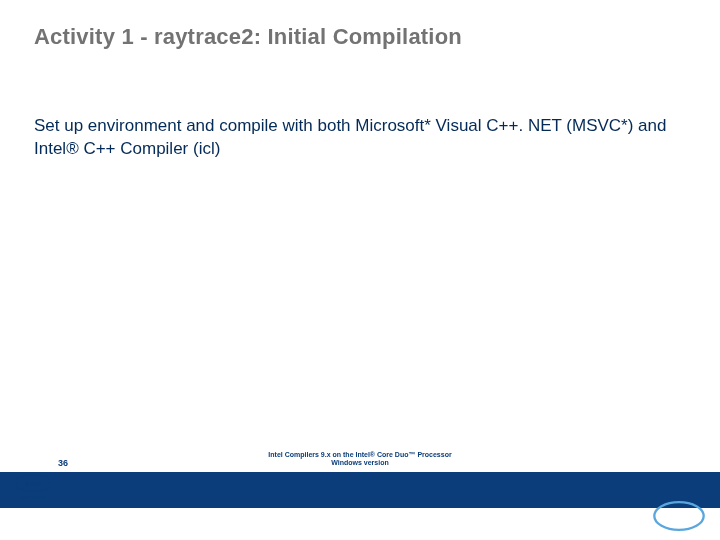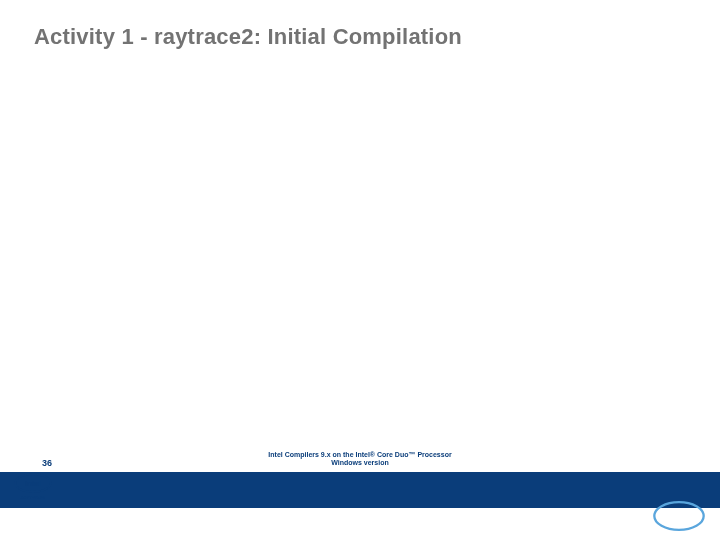--- a/index.html
+++ b/index.html
@@ -45,21 +45,21 @@
     right: 0;
     text-align: center;
     font-size: 7px;
     font-weight: bold;
     color: #0a3d7a;
     line-height: 1.25;
   }
   .page-num {
     position: absolute;
     bottom: 72px;
-    left: 42px;
+    left: 58px;
     font-size: 9px;
     font-weight: bold;
     color: #0a3d7a;
   }
   .footer-copy1 {
     position: absolute;
     bottom: 19px;
     left: 34px;
     font-size: 6px;
     font-weight: bold;
@@ -112,20 +112,21 @@
     letter-spacing: 1px;
   }
 </style>
 </head>
 <body>
 
 <div class="slide">
 
   <div class="title">Activity 1 - raytrace2: Initial Compilation</div>
 
+  <div class="body-text">Set up environment and compile with both Microsoft* Visual C++. NET (MSVC*) and Intel® C++ Compiler (icl)</div>
 
   <div class="footer-product">
     <div>Intel Compilers 9.x on the Intel® Core Duo™ Processor</div>
     <div>Windows version</div>
   </div>
 
   <div class="page-num">36</div>
 
   <div class="footer-blue"></div>
 

